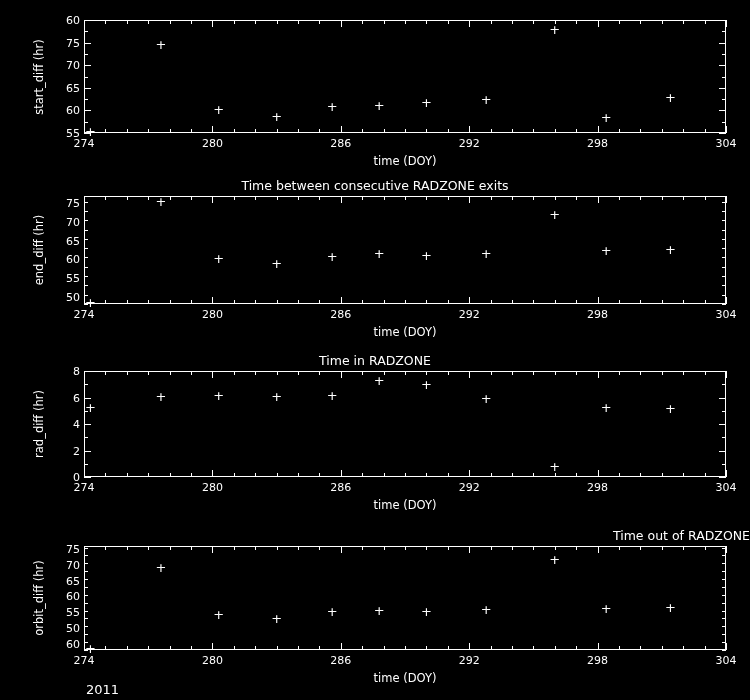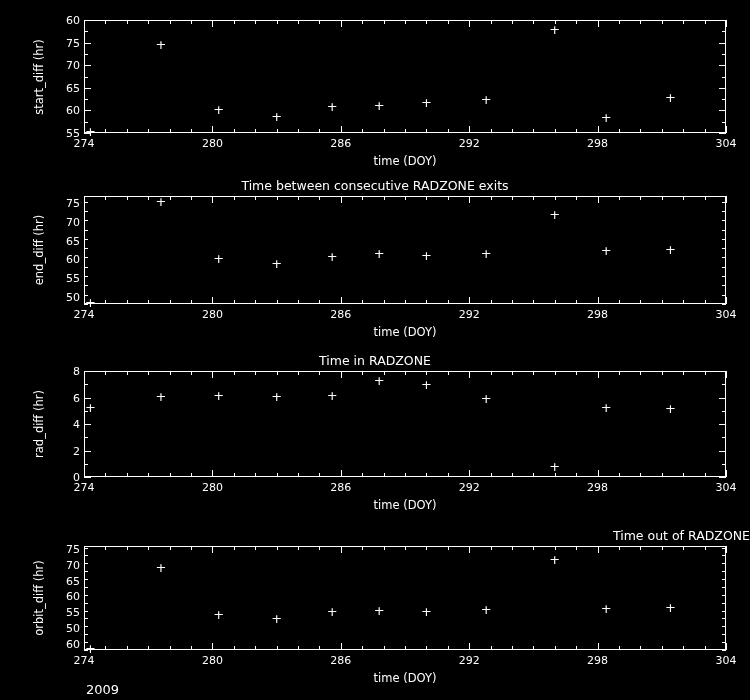--- a/index.html
+++ b/index.html
@@ -545,14 +545,14 @@
         <div class="marker" style="left: 276.6px; top: 93.8545px;">+</div>
         <div class="marker" style="left: 332.24px; top: 87.2364px;">+</div>
         <div class="marker" style="left: 379.32px; top: 86.2909px;">+</div>
         <div class="marker" style="left: 426.4px; top: 86.9212px;">+</div>
         <div class="marker" style="left: 486.32px; top: 85.0303px;">+</div>
         <div class="marker" style="left: 554.8px; top: 35.2364px;">+</div>
         <div class="marker" style="left: 606.16px; top: 83.7697px;">+</div>
         <div class="marker" style="left: 670.36px; top: 82.5091px;">+</div>
       </div>
     </div>
-  <div class="year-label">2009</div>
+  <div class="year-label">2011</div>
 </div>
 
 </body></html>

